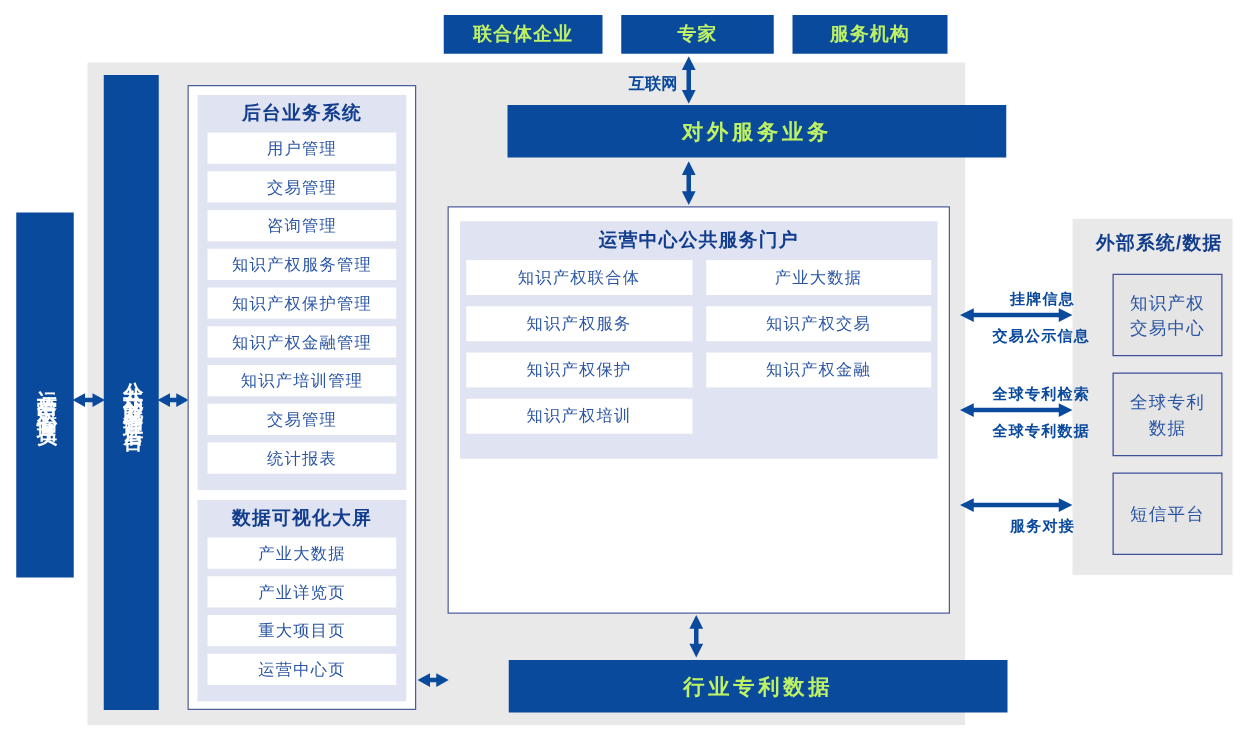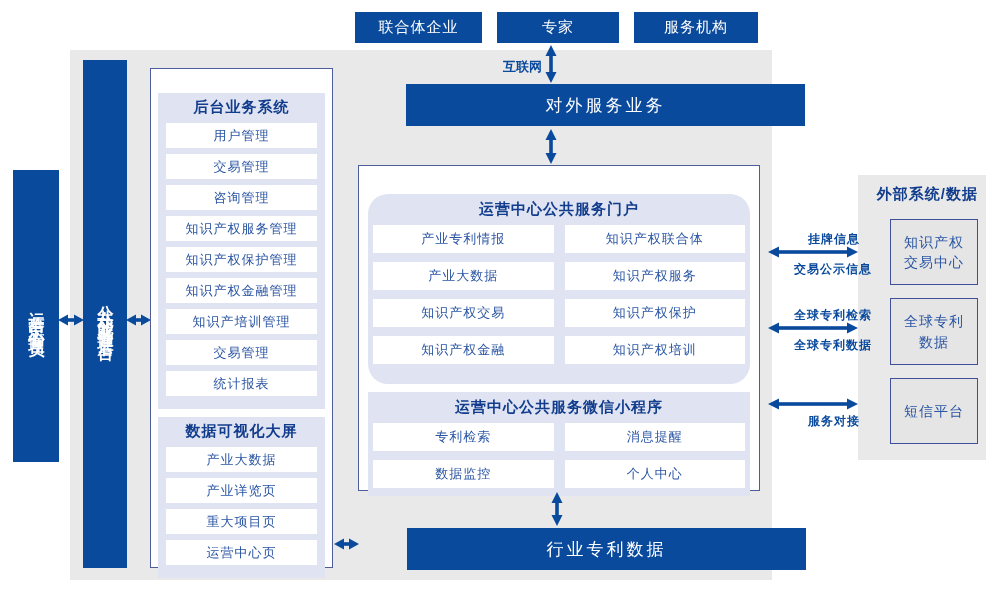--- a/index.html
+++ b/index.html
@@ -7,29 +7,29 @@
     --lav:#dfe3f2;
     --border:#4d5c9b;
     --gray:#e9e9e9;
     --text:#2a55a3;
     --hdr:#123d8d;
   }
   *{margin:0;padding:0;box-sizing:border-box;}
   body{background:#fff;font-family:"Liberation Sans","DejaVu Sans",sans-serif;}
   .canvas{position:relative;width:1000px;height:601px;background:#fff;overflow:hidden;}
   .bg{position:absolute;background:var(--gray);}
-  .blue-box{position:absolute;background:var(--brand);color:#ffffff;font-weight:400;
+  .blue-box{position:absolute;background:var(--brand);color:#bef264;font-weight:700;
     display:flex;align-items:center;justify-content:center;}
   .actor{height:31px;top:12px;font-size:15px;letter-spacing:1px;}
   .bar{font-size:17px;letter-spacing:3px;margin-left:48px;}
   .vbar{writing-mode:vertical-rl;text-orientation:upright;font-size:16px;letter-spacing:5px;
     position:absolute;background:var(--brand);color:#fff;font-weight:700;
     display:flex;align-items:center;justify-content:center;}
   .outer{position:absolute;background:#fff;border:1.5px solid var(--border);}
-  .panel{position:absolute;background:var(--lav);margin-top:17px;}
+  .panel{position:absolute;background:var(--lav);}
   .panel-hdr{color:var(--hdr);font-weight:700;font-size:15px;text-align:center;letter-spacing:1px;}
   .item{background:#fff;display:flex;align-items:center;justify-content:center;
     font-size:13px;color:var(--text);letter-spacing:1px;}
   .col-panel{display:flex;flex-direction:column;gap:6px;padding:5px 8px 6px;}
   .col-panel .item{height:25px;flex:none;}
   .grid-panel{padding:6px 5px 0;}
   .grid{display:grid;grid-template-columns:1fr 1fr;column-gap:11px;row-gap:9px;margin-top:6px;}
   .grid .item{height:28px;}
   .arrow{position:absolute;line-height:0;}
   .link-label{position:absolute;font-size:12px;font-weight:700;color:var(--brand);
@@ -68,43 +68,33 @@
   <div class="arrow" style="left:544px;top:129px;">
     <svg width="14" height="35">
         <polygon points="7,0 1.5,11 12.5,11" fill="#0a4a9d"></polygon>
         <rect x="5.2" y="9" width="3.6" height="17" fill="#0a4a9d"></rect>
         <polygon points="7,35 1.5,24 12.5,24" fill="#0a4a9d"></polygon>
       </svg>
   </div>
 
   <div class="outer" style="left:358px;top:165px;width:402px;height:326px;"></div>
 
-  <div class="panel grid-panel" style="left:368px;top:177px;width:382px;height:190px;border-radius:20px;">
+  <div class="panel grid-panel" style="left:368px;top:177px;width:382px;height:190px;">
     <div class="panel-hdr">运营中心公共服务门户</div>
     <div class="grid">
-      <div class="item">产业专利情报</div>
       <div class="item">知识产权联合体</div>
       <div class="item">产业大数据</div>
       <div class="item">知识产权服务</div>
       <div class="item">知识产权交易</div>
       <div class="item">知识产权保护</div>
       <div class="item">知识产权金融</div>
       <div class="item">知识产权培训</div>
     </div>
   </div>
 
-  <div class="panel grid-panel" style="left:368px;top:375px;width:382px;height:104px;">
-    <div class="panel-hdr">运营中心公共服务微信小程序</div>
-    <div class="grid">
-      <div class="item">专利检索</div>
-      <div class="item">消息提醒</div>
-      <div class="item">数据监控</div>
-      <div class="item">个人中心</div>
-    </div>
-  </div>
 
   <div class="arrow" style="left:550px;top:492px;">
     <svg width="14" height="34">
         <polygon points="7,0 1.5,11 12.5,11" fill="#0a4a9d"></polygon>
         <rect x="5.2" y="9" width="3.6" height="16" fill="#0a4a9d"></rect>
         <polygon points="7,34 1.5,23 12.5,23" fill="#0a4a9d"></polygon>
       </svg>
   </div>
 
   <div class="blue-box bar" style="left:359px;top:528px;width:399px;height:42px;">行业专利数据</div>

